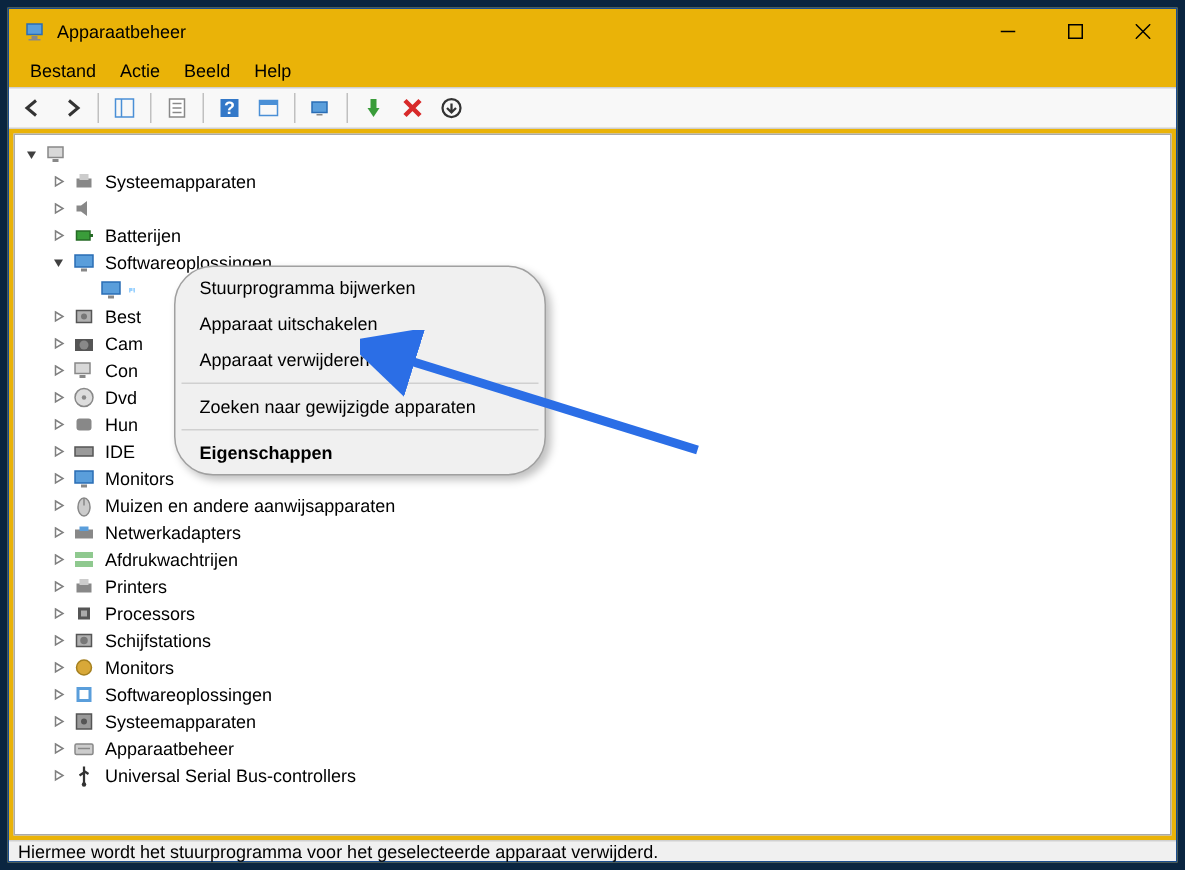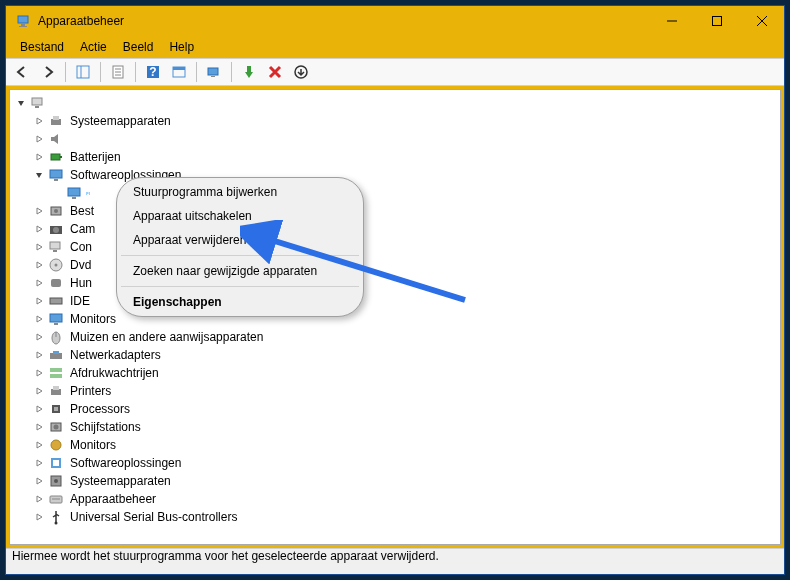--- a/index.html
+++ b/index.html
@@ -19,21 +19,21 @@
 .node { display: flex; align-items: center; height: 18px; white-space: nowrap; cursor: default; }
 .exp { width: 14px; height: 14px; display: flex; align-items: center; justify-content: center; margin-right: 2px; cursor: pointer; }
 .exp-blank { width: 16px; }
 .nicon { width: 16px; height: 16px; margin-right: 4px; display: flex; align-items: center; justify-content: center; }
 .nlabel { padding: 1px 2px; }
 .selected .nlabel { background: #cce8ff; border: 1px dotted #99d1ff; padding: 0 1px; }
 .contextmenu { position: absolute; background: #f0f0f0; border: 1px solid #a0a0a0; box-shadow: 3px 3px 6px rgba(0,0,0,0.25); padding: 2px; z-index: 100; }
 .ctxitem { padding: 5px 40px 5px 14px; cursor: pointer; }
 .ctxsep { height: 1px; background: #d0d0d0; margin: 3px 2px; }
 .ctxitem.bold { font-weight: bold; }
-.statusbar { height: 26px; border-top: 1px solid #d0d0d0; display: flex; padding: 0 6px; font-size: 12px; background: #f0f0f0; }
+.statusbar { height: 14px; border-top: 1px solid #d0d0d0; display: flex; align-items: center; padding: 0 6px; font-size: 12px; background: #f0f0f0; }
 .arrow-annot { position: absolute; z-index: 200; pointer-events: none; }
 svg { display: block; }
 </style>
 </head>
 <body>
 
 <div class="window">
 
   <div class="titlebar">
     <span class="titlebar-icon">

